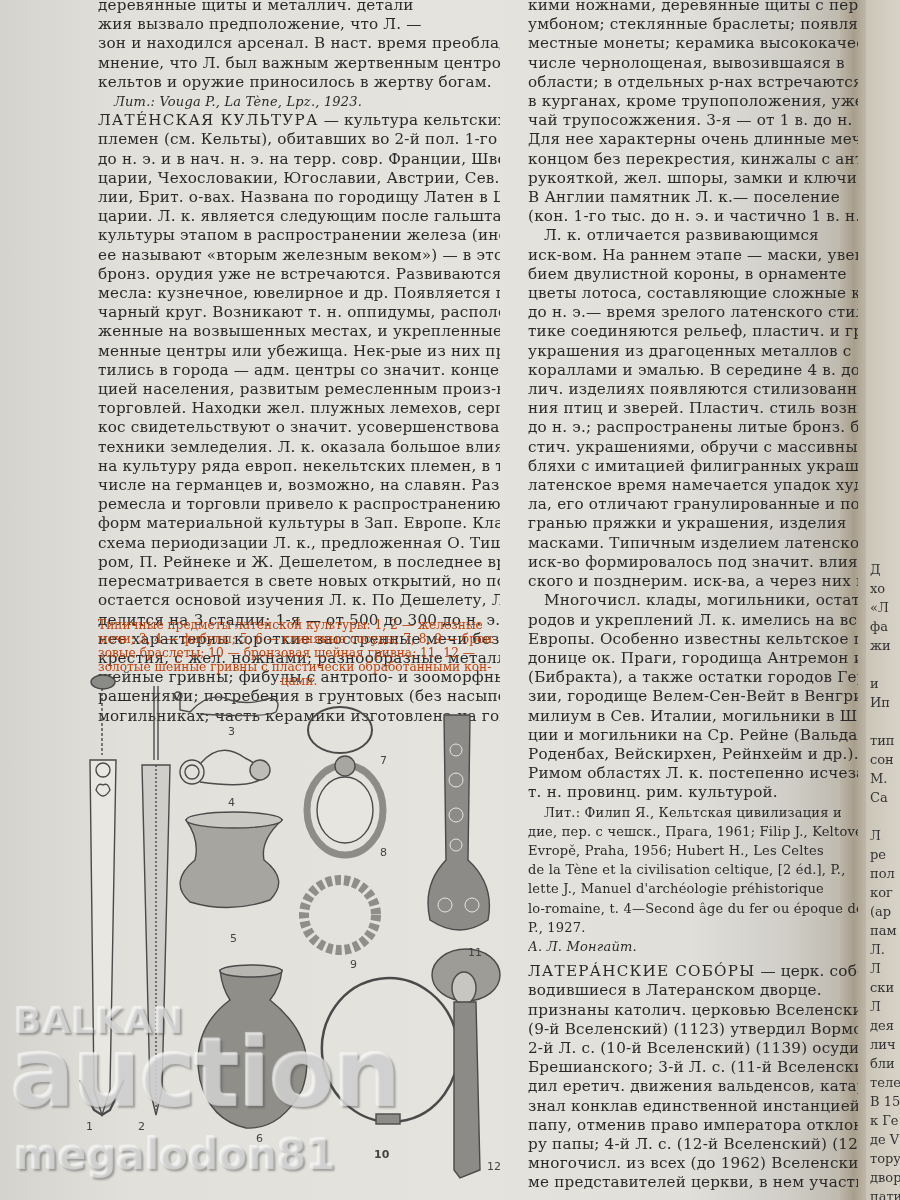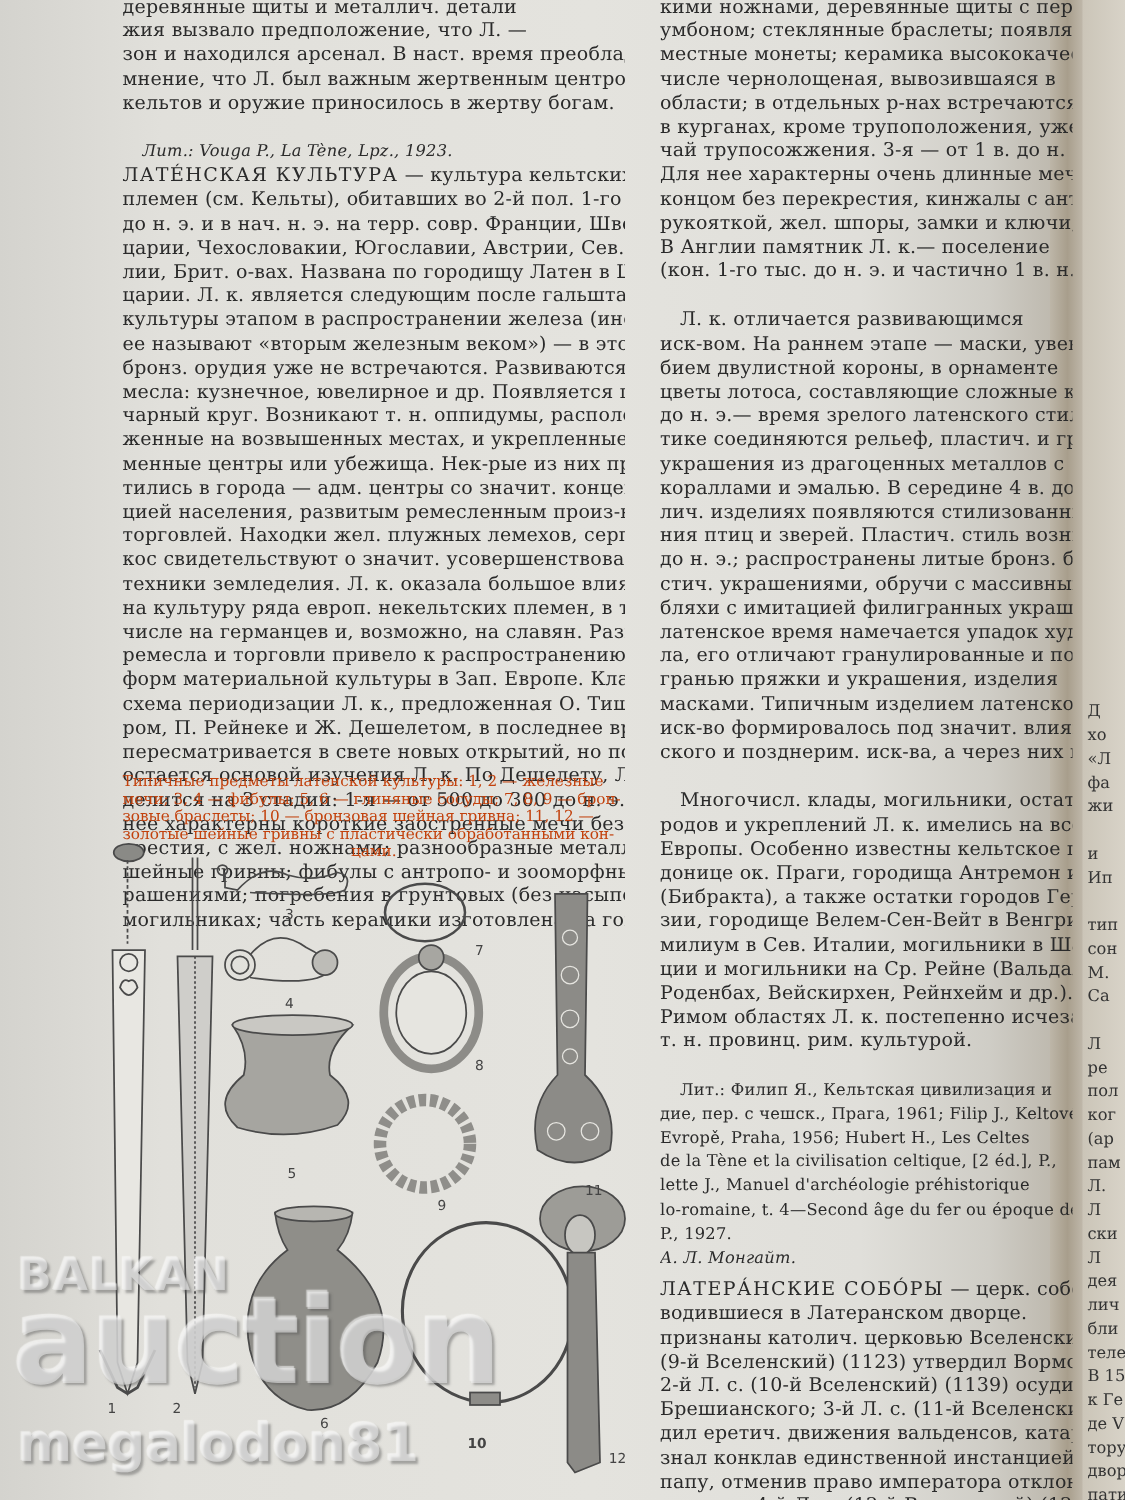--- a/index.html
+++ b/index.html
@@ -22,21 +22,21 @@
       background: linear-gradient(90deg, #cbc5b8 0%, #d8d3c8 100%);
       overflow: hidden;
     }
     .col {
       position: absolute; font-size: 15.2px; line-height: 19.2px;
       text-align: justify; letter-spacing: 0.2px;
     }
     .col-left { left: 98px; top: -4px; width: 402px; }
     .col-right { left: 528px; top: -4px; width: 330px; transform-origin: left top; }
     .line { white-space: nowrap; overflow: hidden; display: block; }
-    .indent { padding-left: 16px; margin-top: 20px; }
+    .indent { padding-left: 16px; }
     .headword { font-weight: normal; letter-spacing: 1.2px; }
     .ital { font-style: italic; }
     .lit { font-size: 13px; }
     .caption {
       position: absolute; left: 98px; top: 618px; width: 402px;
       font-size: 12.2px; line-height: 14px; text-align: justify; color: #c2410c;
     }
     .figure {
       position: absolute; left: 50px; top: 670px; width: 460px; height: 520px;
     }

